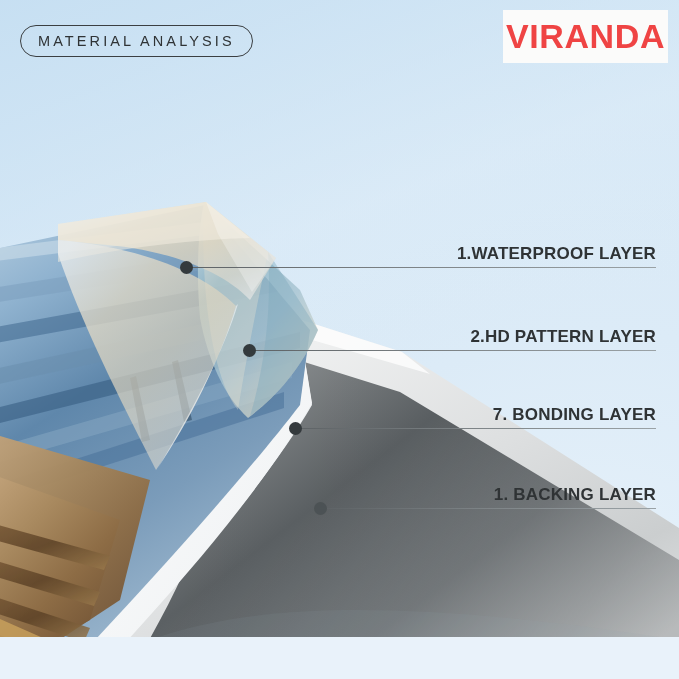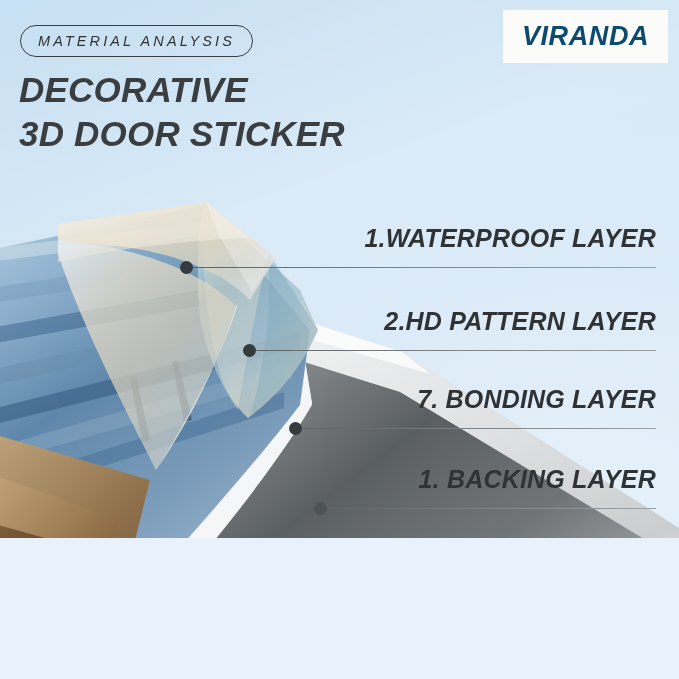--- a/index.html
+++ b/index.html
@@ -5,26 +5,25 @@
   * { margin:0; padding:0; box-sizing:border-box; }
   html,body { width:679px; height:679px; overflow:hidden; }
   body {
     font-family: "Liberation Sans", sans-serif;
     background:#e9f2fa;
   }
 
   
   #canvas {
     position:relative;
-    width:679px; height:538px;
+    width:679px; height:637px;
     overflow:hidden;
     background:
       radial-gradient(120% 110% at 88% 96%, #e6f1fa 0%, #dcebf7 40%, #d3e6f5 100%),
       linear-gradient(145deg, #cfe3f2 0%, #dcecf8 42%, #e8f3fb 72%, #dfedf8 100%);
-    font-style: italic;
   }
   
   #canvas::before{
     content:""; position:absolute; inset:0;
     background:linear-gradient(160deg, rgba(198,223,242,.95) 0%, rgba(220,236,248,.45) 38%, rgba(255,255,255,0) 62%);
     pointer-events:none;
   }
 
   
   .badge {
@@ -49,42 +48,42 @@
   .title .l2 { display:block; }
 
   .logo-box {
     position:absolute; left:503px; top:10px;
     width:165px; height:53px;
     background:#fbfbfa;
     display:flex; align-items:center; justify-content:center;
     z-index:30;
   }
   .logo-text {
-    font-size:27px; font-weight:700; letter-spacing:0.6px;
-    color:#0c4a6e; white-space:nowrap;
+    font-size:34px; font-weight:700; letter-spacing:0.6px;
+    color:#ef4444; white-space:nowrap;
   }
 
   
   #art { position:absolute; left:0; top:0; width:679px; height:679px; z-index:10; }
 
   
   .callout { position:absolute; z-index:40; }
   .callout .line {
     position:absolute; height:1px;
     background:linear-gradient(90deg, #5d6265 0%, #7b8184 45%, #9aa2a6 100%);
     top:0; left:0;
   }
   .callout .dot {
     position:absolute; width:13px; height:13px; border-radius:50%;
     background:#343a3d; left:-6px; top:-6px;
   }
   .callout .lbl {
     position:absolute;
-    bottom:14px; right:0;
-    font-size:25px; font-weight:700; letter-spacing:0.2px;
+    bottom:3px; right:0;
+    font-size:17px; font-weight:700; letter-spacing:0.2px;
     color:#2f3335; white-space:nowrap;
   }
   .callout.c4 .dot { background:#4b5154; opacity:.92; }
 </style>
 </head>
 <body>
 
 <div id="canvas">
 
   <svg id="art" viewBox="0 0 679 679" preserveAspectRatio="none" aria-hidden="true">
@@ -251,24 +250,20 @@
       <path d="M 206,202 L 276,258 L 252,292 L 218,234 Z" fill="#ffffff" opacity=".28"></path>
     </g>
 
     <path d="M 150,640 C 260,600 420,600 679,640 L 679,679 L 120,679 Z" fill="#8fa3b4" opacity=".10"></path>
   </svg>
 
   <div class="badge">
     <span>MATERIAL ANALYSIS</span>
   </div>
 
-  <div class="title">
-    <span class="l1">DECORATIVE</span>
-    <span class="l2">3D DOOR STICKER</span>
-  </div>
 
   <div class="logo-box">
     <span class="logo-text">VIRANDA</span>
   </div>
 
   <div id="callouts">
       <div class="callout c1" style="left: 186px; top: 267px; width: 470px;">
         <div class="line" style="width: 470px;"></div>
         <div class="dot"></div>
         <div class="lbl">1.WATERPROOF LAYER</div>

